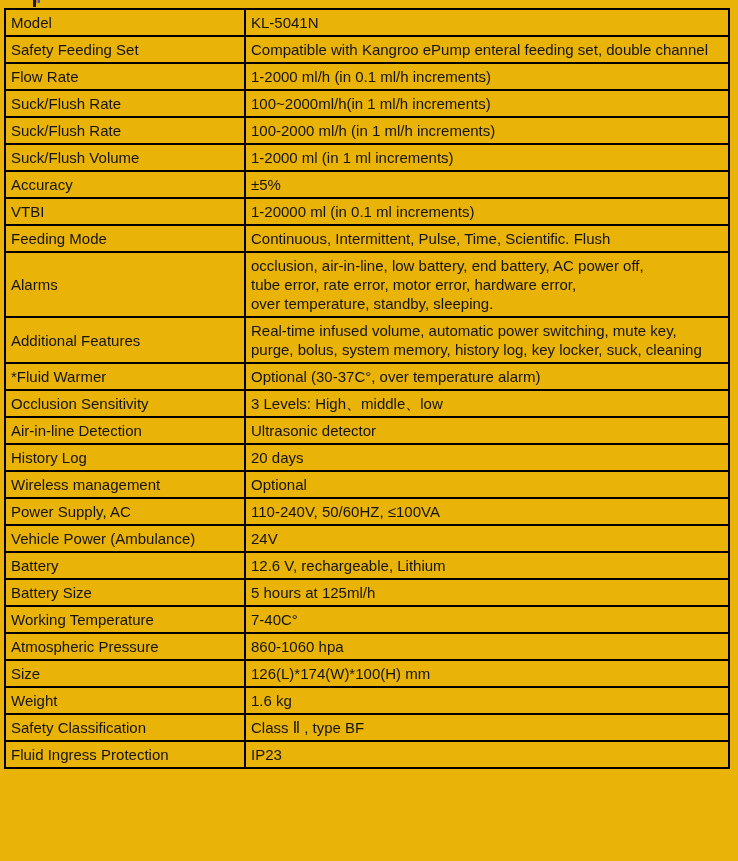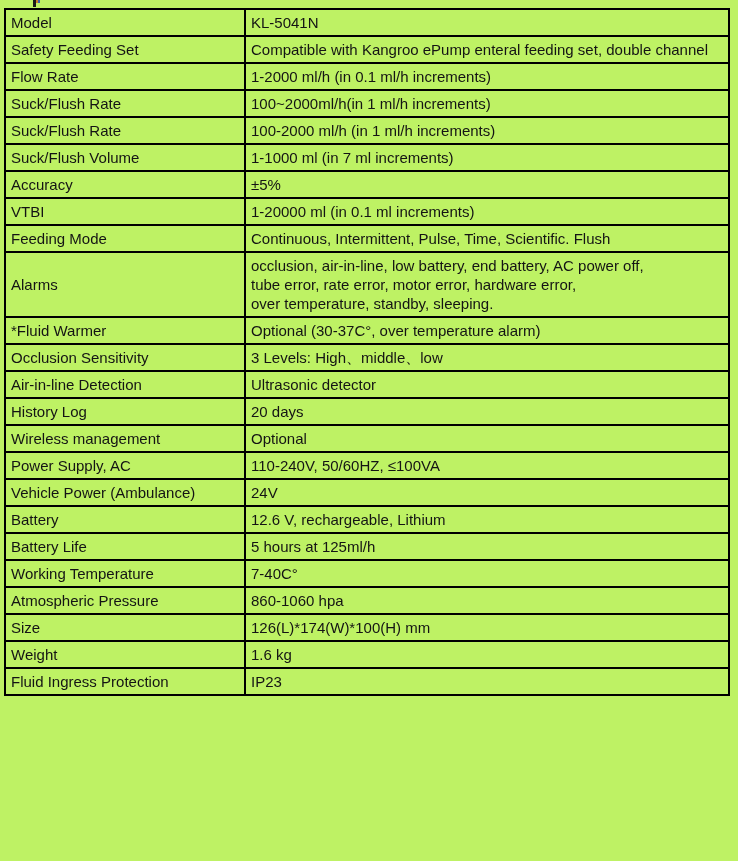--- a/index.html
+++ b/index.html
@@ -5,21 +5,21 @@
   html, body {
     margin: 0;
     padding: 0;
     background: #ffffff;
     font-family: "Liberation Sans", "DejaVu Sans", sans-serif;
   }
   #viewport {
     position: relative;
     width: 738px;
     height: 861px;
-    background: #bef264;
+    background: #eab308;
     overflow: hidden;
   }
   
   #heading-fragment {
     position: absolute;
     top: 0; left: 31px;
     width: 12px; height: 7px;
   }
   #heading-fragment .f1 {
     position: absolute; top: 0; left: 2px;
@@ -81,39 +81,44 @@
         <tr>
           <td class="label-cell">Suck/Flush Rate</td>
           <td class="value-cell">100~2000ml/h(in 1 ml/h increments)</td>
         </tr>
         <tr>
           <td class="label-cell">Suck/Flush Rate</td>
           <td class="value-cell">100-2000 ml/h (in 1 ml/h increments)</td>
         </tr>
         <tr>
           <td class="label-cell">Suck/Flush Volume</td>
-          <td class="value-cell">1-1000 ml (in 7 ml increments)</td>
+          <td class="value-cell">1-2000 ml (in 1 ml increments)</td>
         </tr>
         <tr>
           <td class="label-cell">Accuracy</td>
           <td class="value-cell">±5%</td>
         </tr>
         <tr>
           <td class="label-cell">VTBI</td>
           <td class="value-cell">1-20000 ml (in 0.1 ml increments)</td>
         </tr>
         <tr>
           <td class="label-cell">Feeding Mode</td>
           <td class="value-cell">Continuous, Intermittent, Pulse, Time, Scientific. Flush</td>
         </tr>
         <tr>
           <td class="label-cell">Alarms</td>
           <td class="value-cell">occlusion,  air-in-line, low battery, end battery, AC power off,
 tube error, rate error, motor error, hardware error,
 over temperature, standby, sleeping.</td>
+        </tr>
+        <tr>
+          <td class="label-cell">Additional Features</td>
+          <td class="value-cell">Real-time infused volume, automatic power switching, mute key,
+purge, bolus, system memory, history log, key locker, suck, cleaning</td>
         </tr>
         <tr>
           <td class="label-cell">*Fluid Warmer</td>
           <td class="value-cell">Optional (30-37C°, over temperature alarm)</td>
         </tr>
         <tr>
           <td class="label-cell">Occlusion Sensitivity</td>
           <td class="value-cell">3 Levels: High、middle、low</td>
         </tr>
         <tr>
@@ -134,39 +139,43 @@
         </tr>
         <tr>
           <td class="label-cell">Vehicle Power (Ambulance)</td>
           <td class="value-cell">24V</td>
         </tr>
         <tr>
           <td class="label-cell">Battery</td>
           <td class="value-cell">12.6 V, rechargeable, Lithium</td>
         </tr>
         <tr>
-          <td class="label-cell">Battery Life</td>
+          <td class="label-cell">Battery Size</td>
           <td class="value-cell">5 hours at 125ml/h</td>
         </tr>
         <tr>
           <td class="label-cell">Working Temperature</td>
           <td class="value-cell">7-40C°</td>
         </tr>
         <tr>
           <td class="label-cell">Atmospheric Pressure</td>
           <td class="value-cell">860-1060 hpa</td>
         </tr>
         <tr>
           <td class="label-cell">Size</td>
           <td class="value-cell">126(L)*174(W)*100(H) mm</td>
         </tr>
         <tr>
           <td class="label-cell">Weight</td>
           <td class="value-cell">1.6 kg</td>
         </tr>
         <tr>
+          <td class="label-cell">Safety Classification</td>
+          <td class="value-cell">Class Ⅱ , type BF</td>
+        </tr>
+        <tr>
           <td class="label-cell">Fluid Ingress Protection</td>
           <td class="value-cell">IP23</td>
         </tr>
       </tbody>
   </table>
 
 </div>
 
 </body></html>

